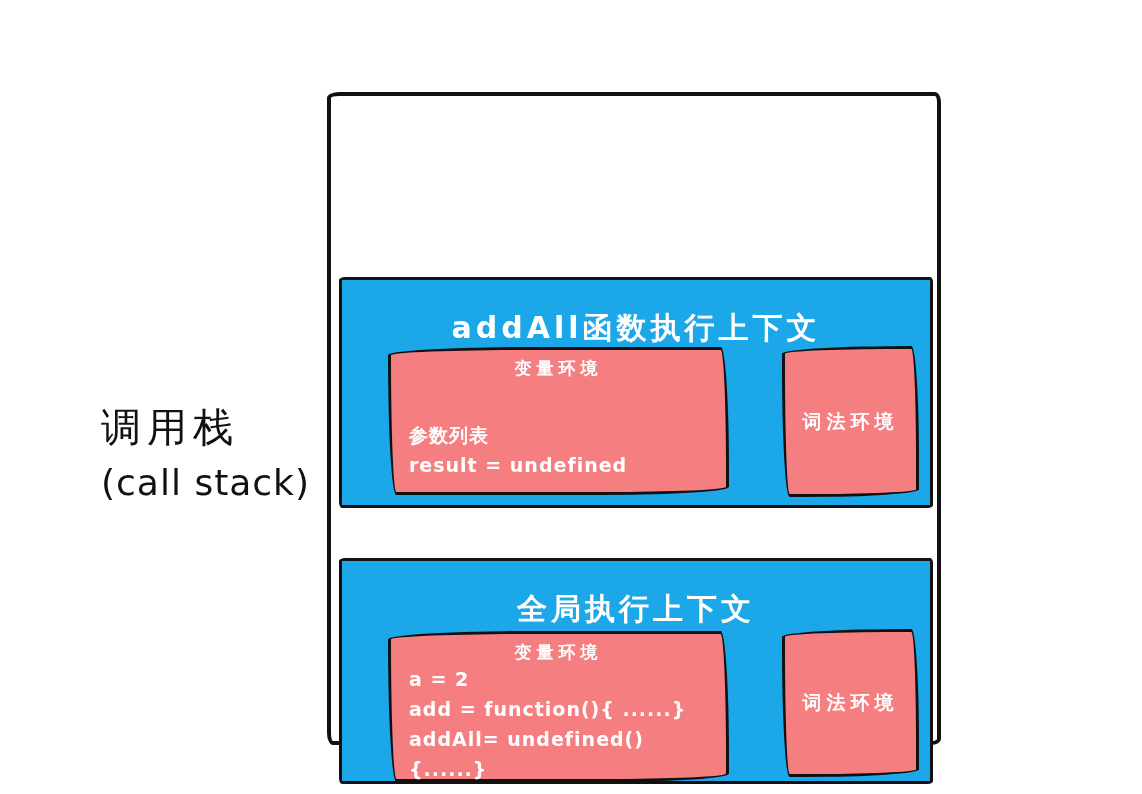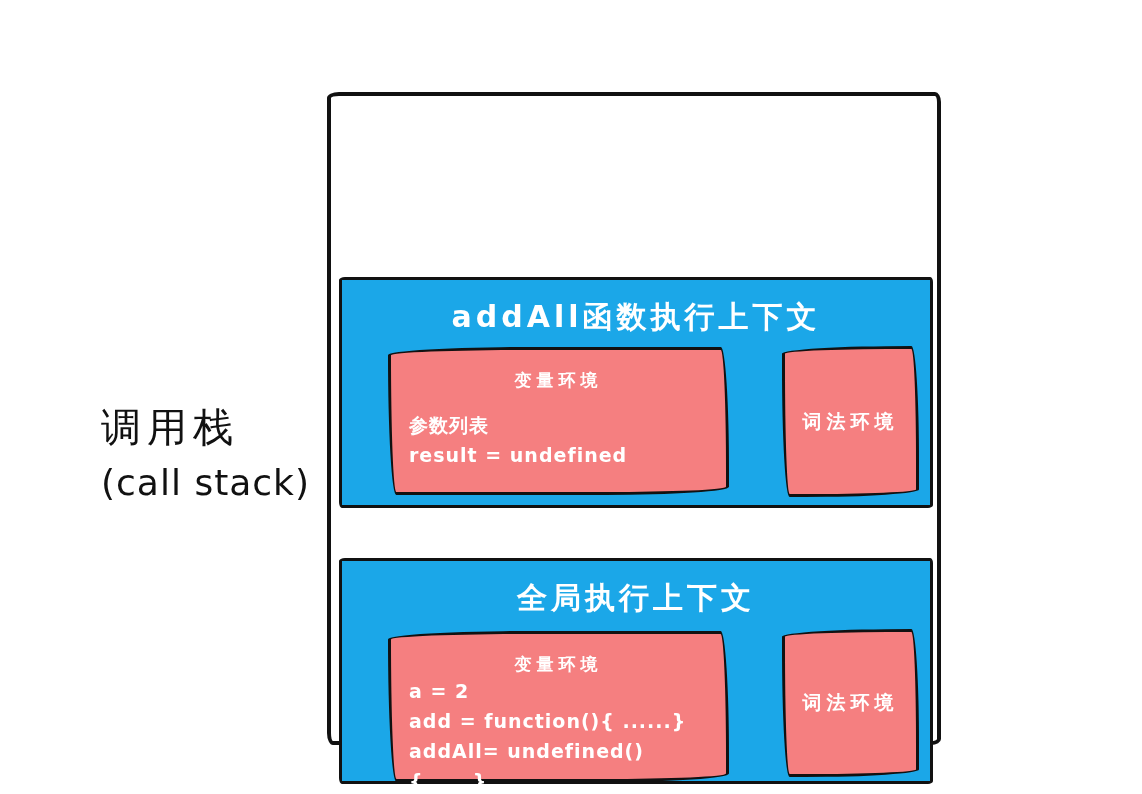--- a/index.html
+++ b/index.html
@@ -49,21 +49,21 @@
     width: 594px;
     left: 339px;
     border: 3px solid #111111;
     border-radius: 6px 3px 5px 3px / 3px 5px 3px 6px;
   }
   .frame-top    { top: 277px; height: 231px; }
   .frame-bottom { top: 515px; height: 226px; margin-top: 43px; }
 
   .frame-title {
     position: absolute;
-    top: 17px;
+    top: 28px;
     left: 0;
     width: 100%;
     text-align: center;
     color: #ffffff;
     font-size: 30px;
     letter-spacing: 4px;
     font-weight: bold;
   }
 
   .var-env {
@@ -72,29 +72,29 @@
     top: 67px;
     width: 341px;
     height: 148px;
     display: flex;
     flex-direction: column;
     color: #ffffff;
   }
   .frame-bottom .var-env { top: 70px; height: 151px; }
 
   .env-header {
-    padding-top: 19px;
+    padding-top: 7px;
     text-align: center;
     font-size: 17px;
     letter-spacing: 5px;
     font-weight: bold;
   }
   .env-lines {
     margin-top: auto;
-    padding: 0 18px 22px 18px;
+    padding: 0 18px 12px 18px;
     font-size: 19px;
     line-height: 30px;
     letter-spacing: 1px;
     font-weight: bold;
   }
 
   .lex-env {
     position: absolute;
     left: 440px;
     top: 66px;

